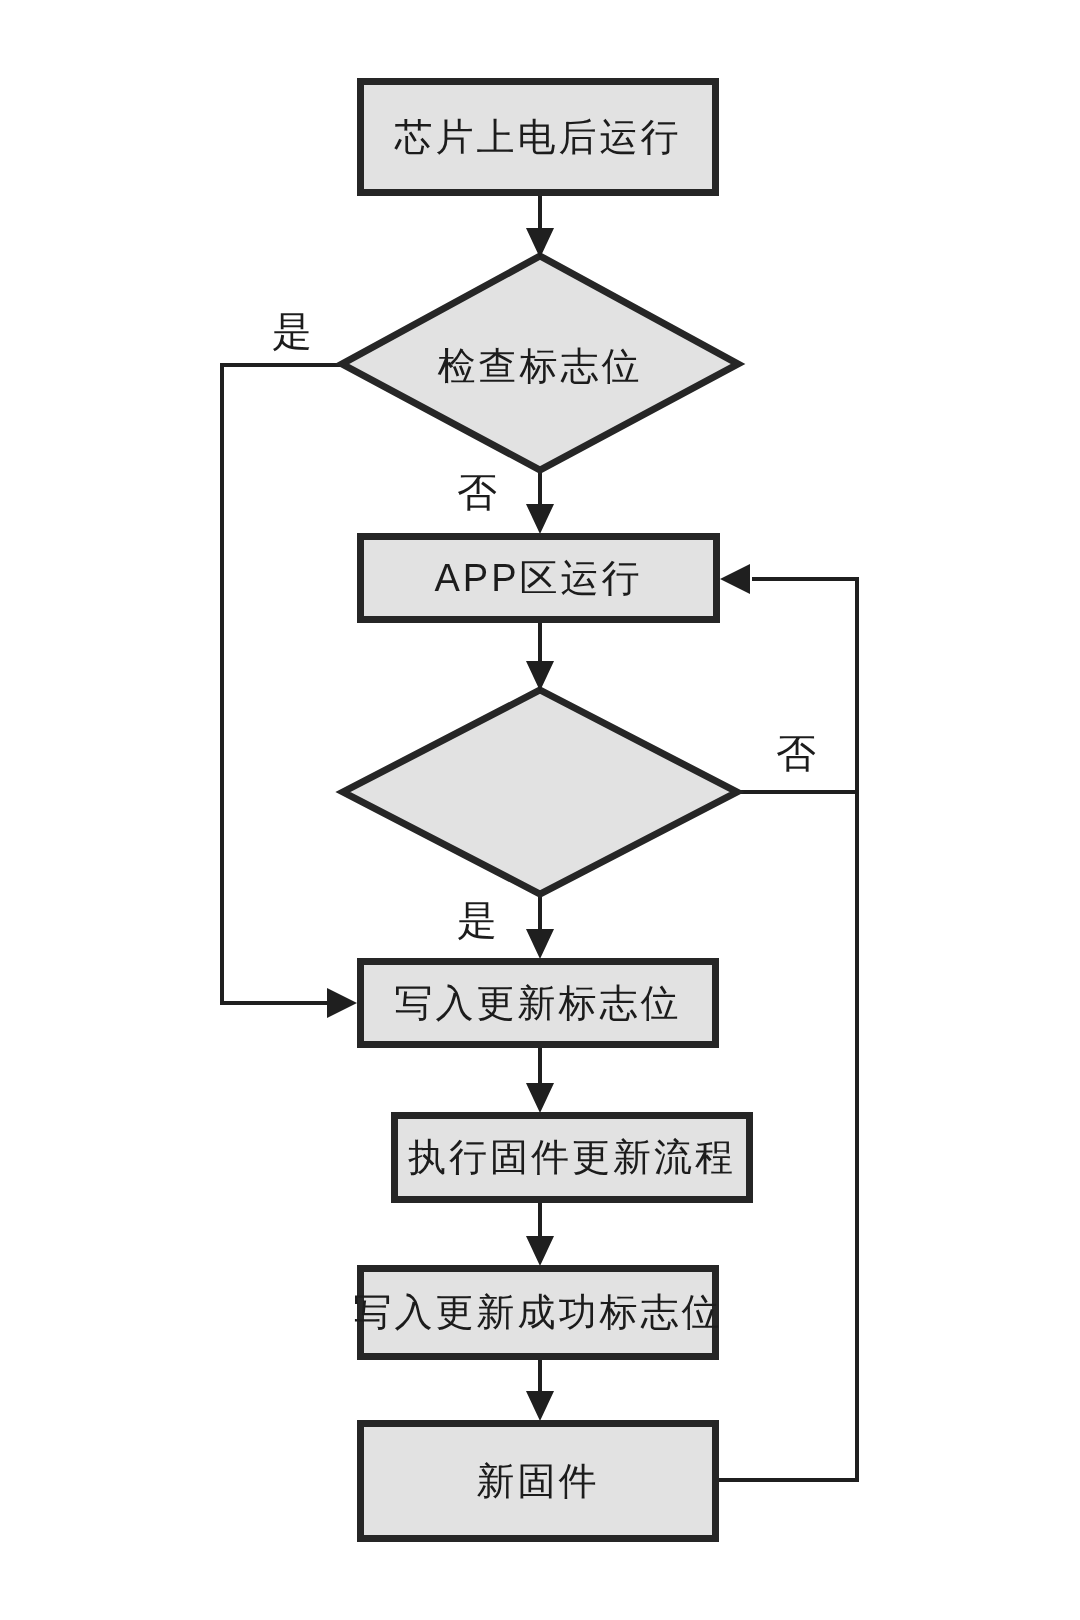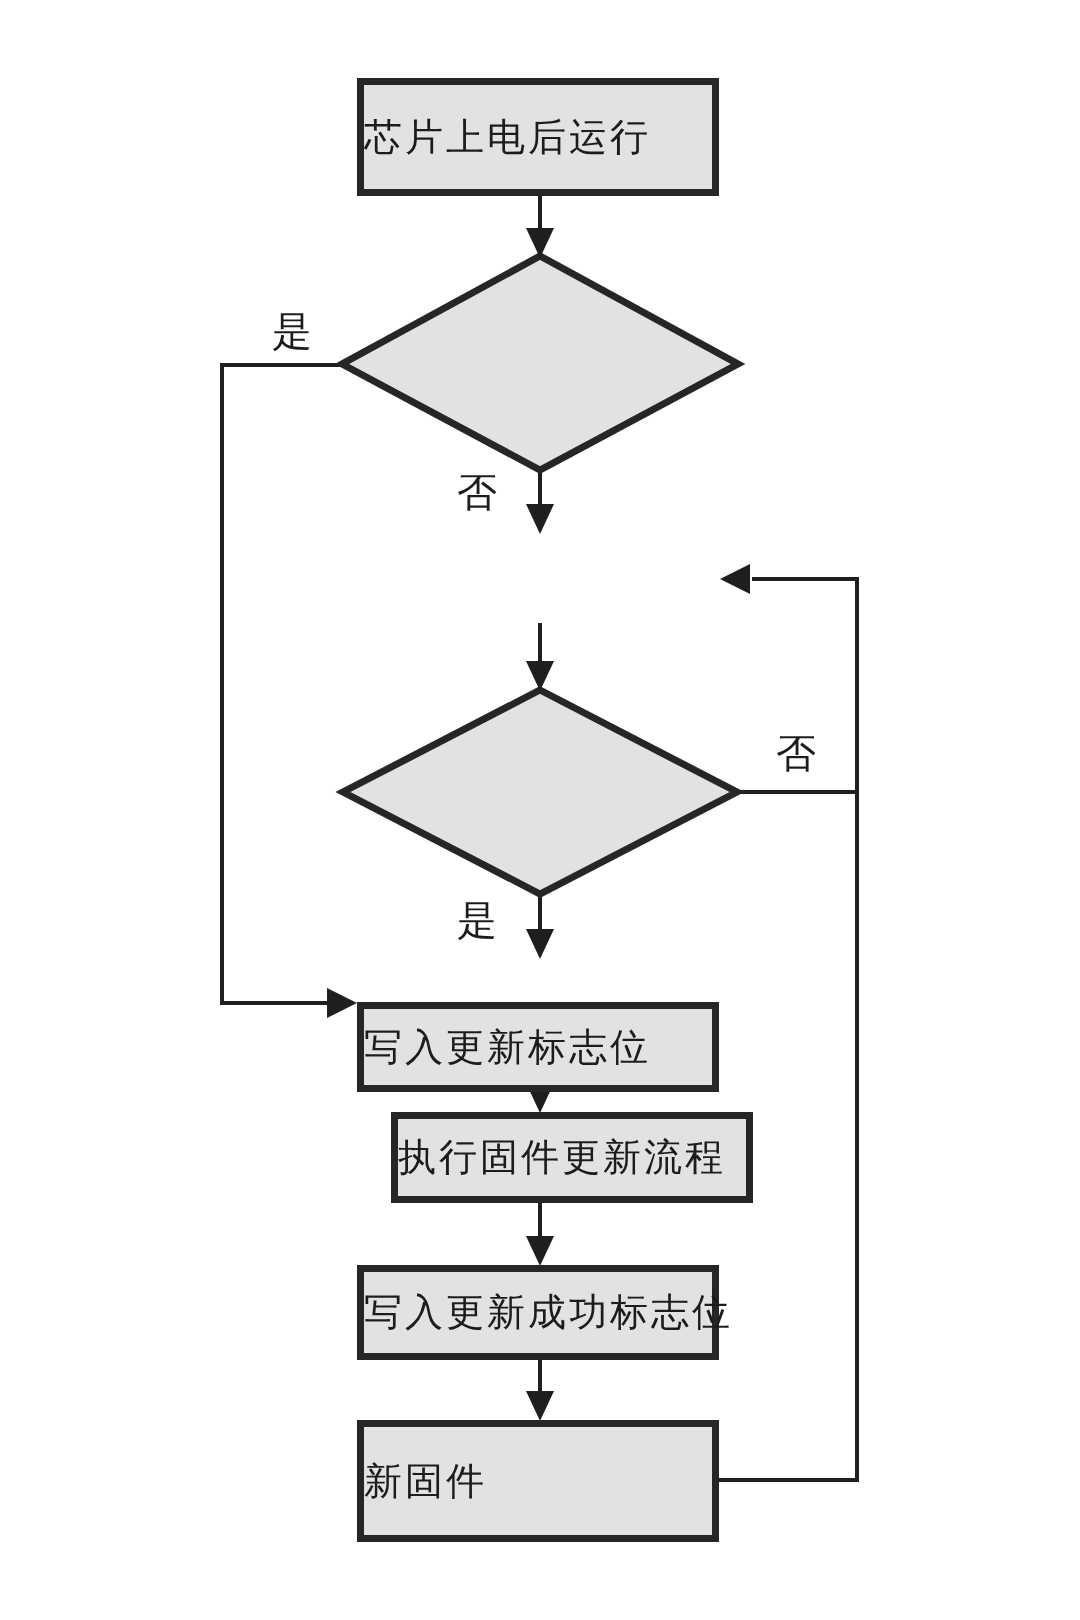--- a/index.html
+++ b/index.html
@@ -9,21 +9,21 @@
     --line:#1f1f1f;
     --text:#1c1c1c;
   }
   html,body{margin:0;padding:0;}
   body{background:var(--background);font-family:"Liberation Sans","DejaVu Sans",sans-serif;}
   .canvas{position:relative;width:1080px;height:1620px;background:var(--background);overflow:hidden;color:var(--text);}
   .layer{position:absolute;left:0;top:0;}
   .node{
     position:absolute;box-sizing:border-box;
     background:var(--node-fill);border:7px solid var(--node-border);
-    display:flex;flex-direction:column;align-items:flex-start;justify-content:center;
+    display:flex;flex-direction:column;align-items:center;justify-content:center;
     text-align:center;font-size:38px;letter-spacing:3px;line-height:1.32;color:var(--text);
   }
   .node span{display:block;white-space:nowrap;}
   .dtext{
     position:absolute;transform:translate(-50%,-50%);
     text-align:center;font-size:38px;letter-spacing:3px;line-height:1.32;color:var(--text);
   }
   .dtext span{display:block;white-space:nowrap;}
   .edge-label{
     position:absolute;transform:translate(-50%,-50%);
@@ -64,38 +64,42 @@
     <polygon class="head" points="526,1236 554,1236 540,1266"></polygon>
     <polygon class="head" points="526,1391 554,1391 540,1421"></polygon>
     <polygon class="head" points="327,988 327,1018 357,1003"></polygon>
     <polygon class="head" points="750,564 750,594 720,579"></polygon>
   </svg>
 
   <div class="node" style="left:357px;top:78px;width:362px;height:118px;">
     <span>芯片上电后运行</span>
   </div>
 
+  <div class="node" style="left:357px;top:533px;width:363px;height:90px;">
+    <span>APP区运行</span>
+  </div>
 
-  <div class="node" style="left:357px;top:958px;width:362px;height:90px;margin-top:44px;">
+  <div class="node" style="left:357px;top:958px;width:362px;height:90px;">
     <span>写入更新标志位</span>
   </div>
 
   <div class="node" style="left:357px;top:1112px;width:362px;height:91px;margin-left:34px;">
     <span>执行固件更新流程</span>
   </div>
 
   <div class="node" style="left:357px;top:1265px;width:362px;height:95px;">
     <span>写入更新成功标志位</span>
   </div>
 
   <div class="node" style="left:357px;top:1420px;width:362px;height:122px;">
     <span>新固件</span>
   </div>
 
   <div class="dtext" style="left:540px;top:366px;">
+    <span>检查标志位</span>
   </div>
 
 
   <div class="edge-label" style="left:292px;top:331px;">是</div>
   <div class="edge-label" style="left:477px;top:492px;">否</div>
   <div class="edge-label" style="left:796px;top:753px;">否</div>
   <div class="edge-label" style="left:477px;top:920px;">是</div>
 
 </div>
 

